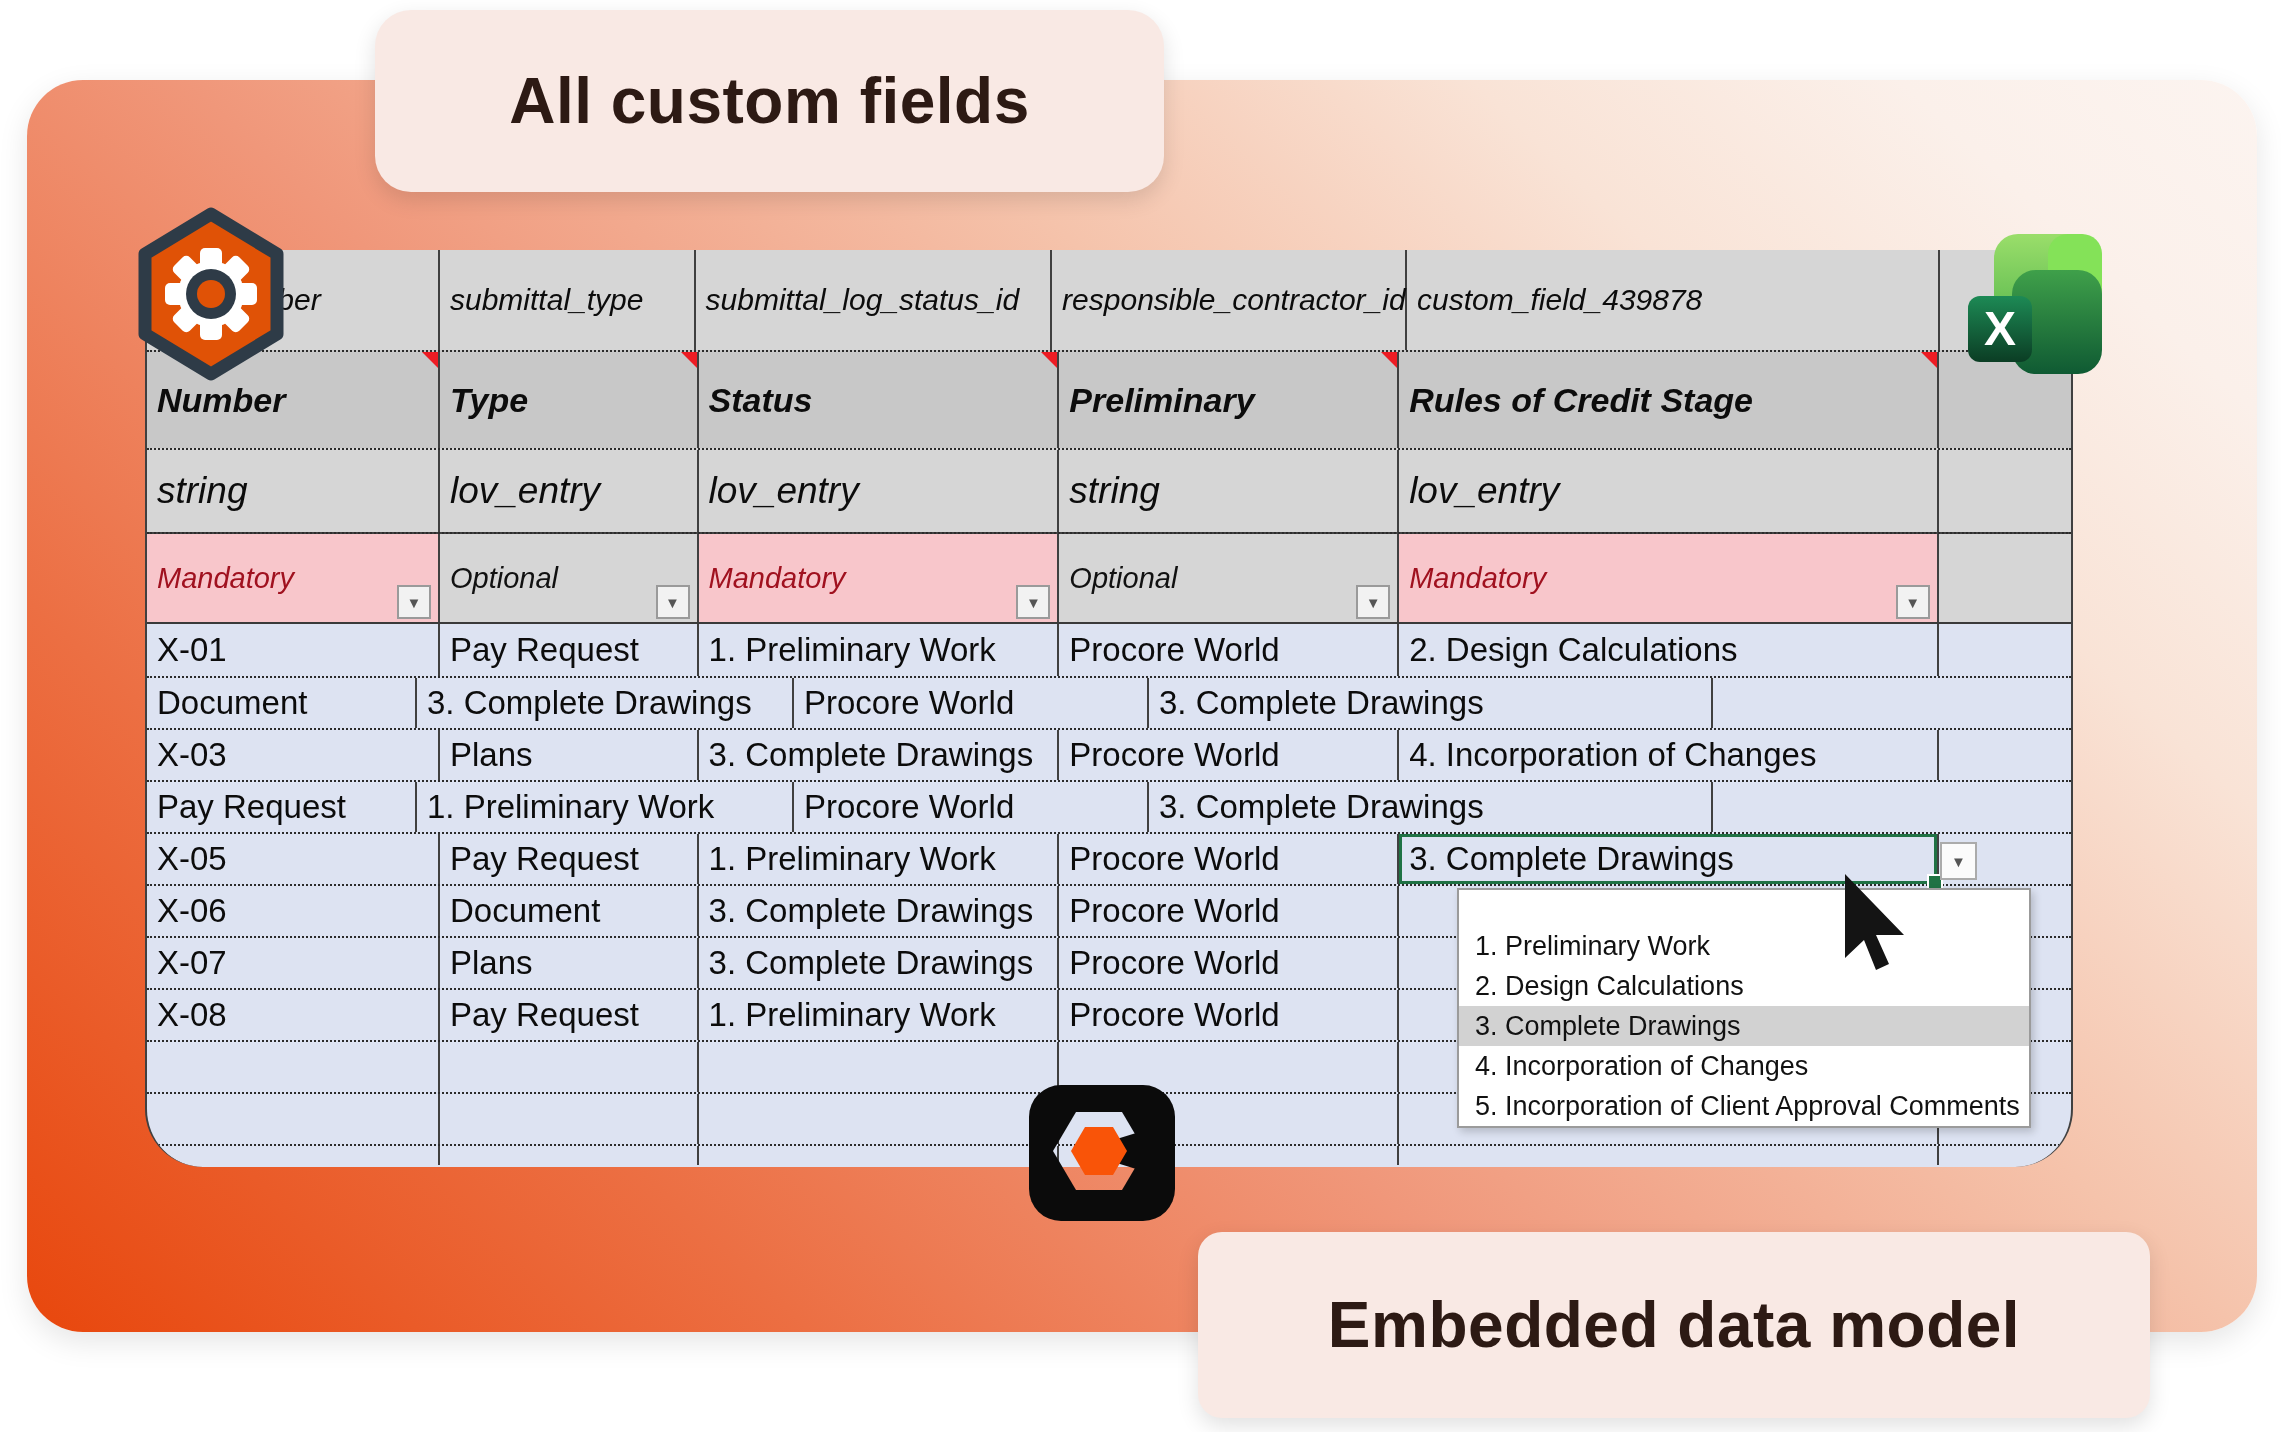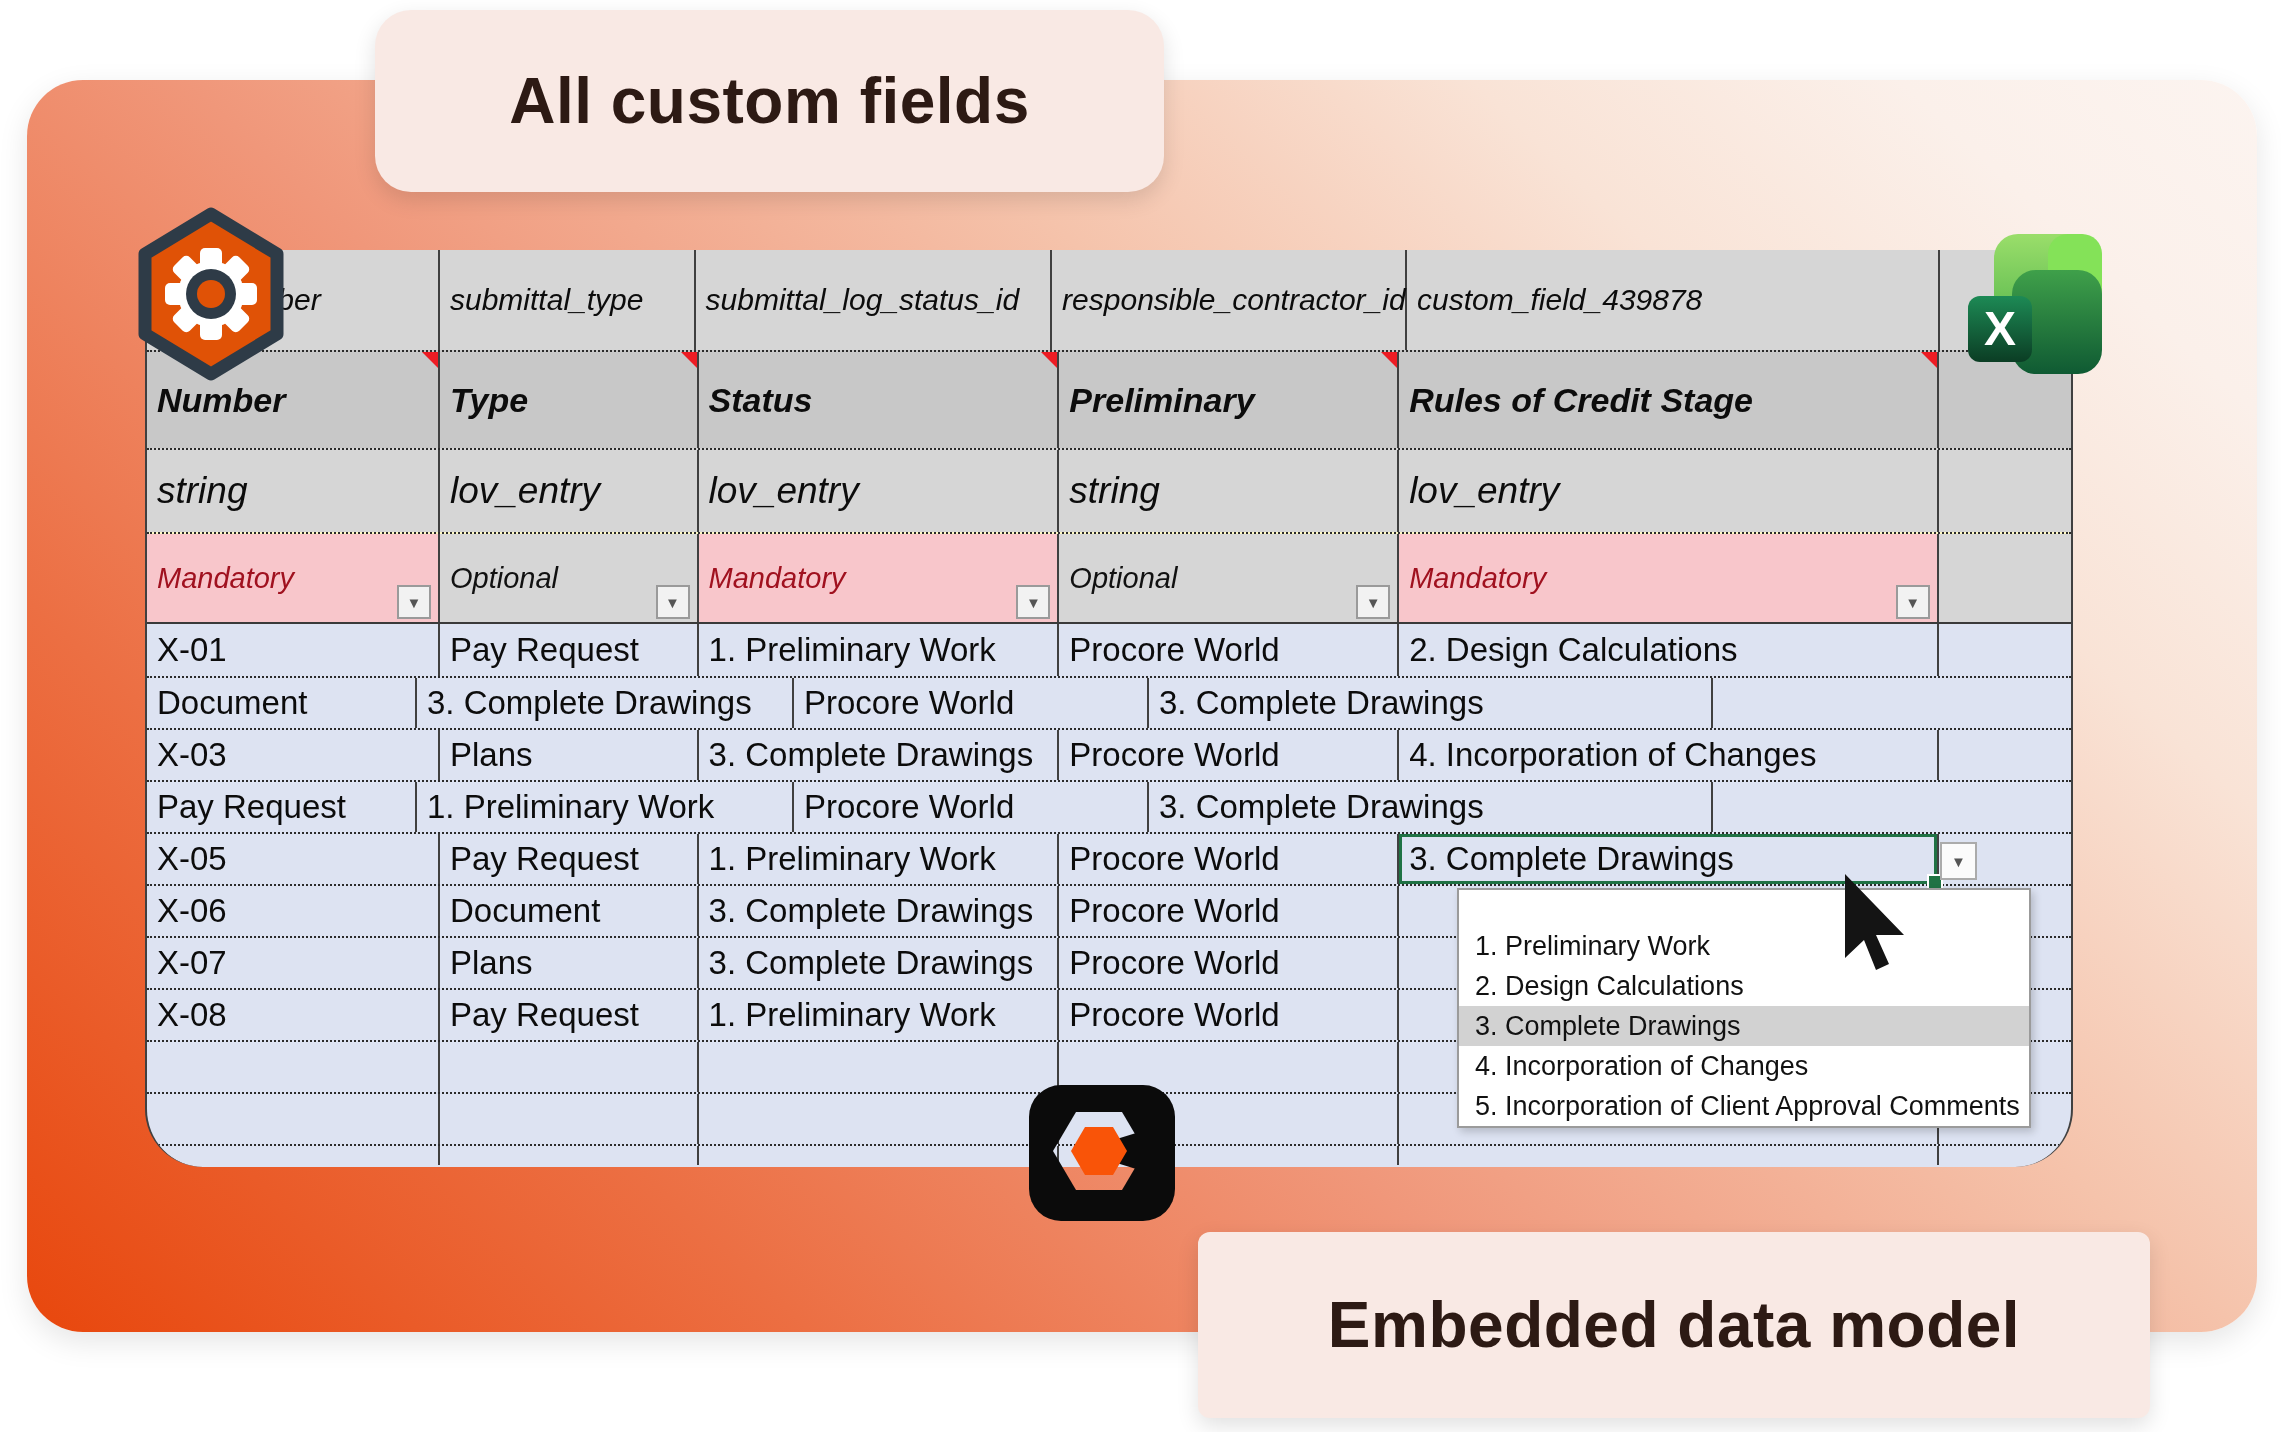--- a/index.html
+++ b/index.html
@@ -9,32 +9,32 @@
   
   .card{position:absolute;left:27px;top:80px;width:2230px;height:1252px;border-radius:56px;
         background:linear-gradient(43deg,#e8470d 0%,#ec6f43 22%,#f0977a 42%,#f5c3ab 62%,#f9e3d6 78%,#fbf0ea 90%,#fcf4f0 100%);
         box-shadow:0 10px 30px rgba(0,0,0,.10);}
 
   
   .badge{position:absolute;display:flex;align-items:center;justify-content:center;
          background:#f9e9e4;color:#2d1a14;font-weight:700;font-size:64px;letter-spacing:.5px;
          box-shadow:0 8px 22px rgba(0,0,0,.12);}
   .badge-top{left:375px;top:10px;width:789px;height:182px;border-radius:36px;}
-  .badge-bottom{left:1198px;top:1232px;width:952px;height:186px;border-radius:12px;}
+  .badge-bottom{left:1198px;top:1232px;width:952px;height:186px;border-radius:24px;}
 
   
   .sheet{position:absolute;left:145px;top:250px;width:1928px;height:917px;background:#dde3f2;
          border-left:2px solid #404040;border-right:2px solid #404040;
          border-radius:0 0 58px 58px;overflow:hidden;box-sizing:border-box;}
   .row{display:flex;width:100%;box-sizing:border-box;}
   .row+.row{border-top:2px dotted #2b2b2b;}
   .r-api{height:100px;background:#d6d6d6;font-style:italic;font-size:30px;}
   .r-label{height:98px;background:#c8c8c8;font-style:italic;font-weight:bold;font-size:34px;}
   .r-type{height:84px;background:#d6d6d6;font-style:italic;font-size:37px;}
-  .r-req{height:92px;background:#fef9c3;font-style:italic;font-size:29px;border-bottom:2px solid #3a3a3a;text-align:right;}
+  .r-req{height:92px;background:#404040;font-style:italic;font-size:29px;border-bottom:2px solid #3a3a3a;text-align:right;}
   .r-data{height:52px;font-size:33px;}
   .r-data.first{border-top:none;}
   .r-empty{height:52px;}
   .r-stub{height:21px;}
   .cell{box-sizing:border-box;border-right:2px solid #404040;padding-left:10px;
         display:flex;align-items:center;position:relative;white-space:nowrap;}
   .c0{width:306px;}.c1{width:270px;}.c2{width:377px;}.c3{width:355px;}.c4{width:564px;}
   .c5{width:138px;border-right:none;}
   .pad-num{padding-left:72px;}
   .mand{background:#f8c6cb;color:#a0111f;}

